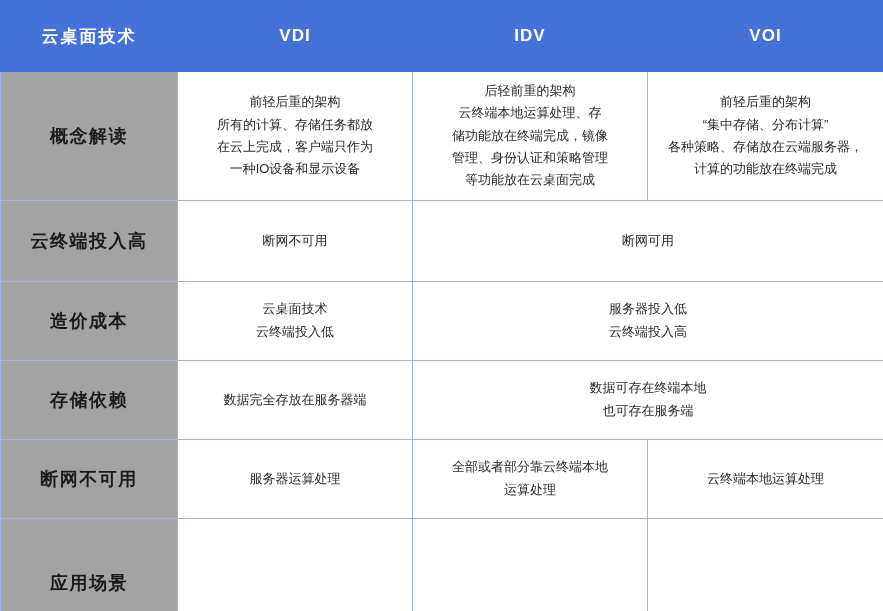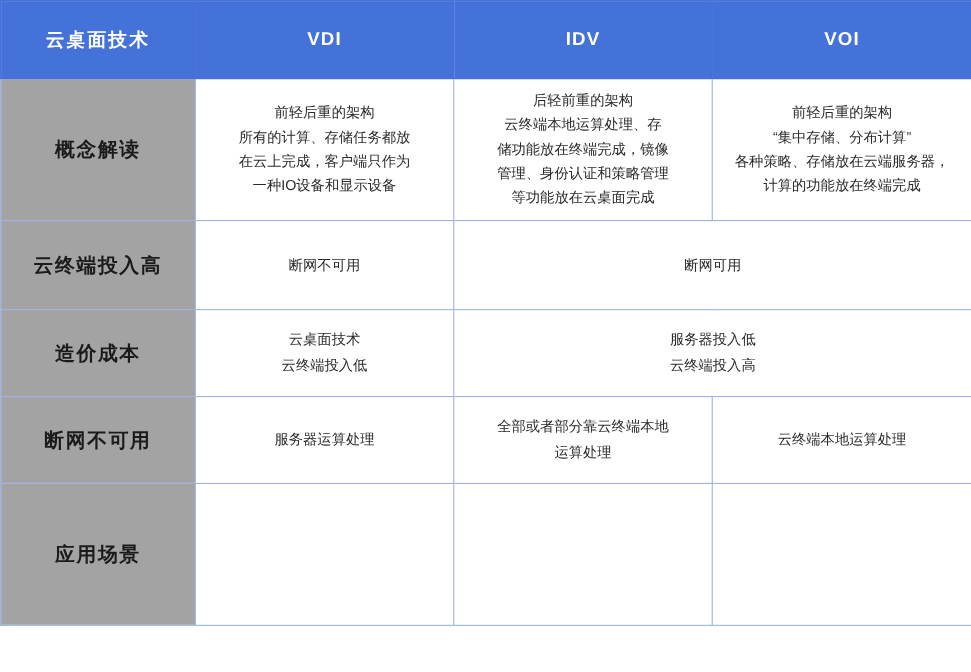--- a/index.html
+++ b/index.html
@@ -139,20 +139,28 @@
         <td class="cell-lines">
           <span>云桌面技术</span>
           <span>云终端投入低</span>
         </td>
         <td class="cell-lines center-span" colspan="2">
           <span>服务器投入低</span>
           <span>云终端投入高</span>
         </td>
       </tr>
 
+      <tr class="r-store">
+        <th class="rowhead">存储依赖</th>
+        <td>数据完全存放在服务器端</td>
+        <td class="cell-lines center-span" colspan="2">
+          <span>数据可存在终端本地</span>
+          <span>也可存在服务端</span>
+        </td>
+      </tr>
 
       <tr class="r-compute">
         <th class="rowhead">断网不可用</th>
         <td>服务器运算处理</td>
         <td class="cell-lines">
           <span>全部或者部分靠云终端本地</span>
           <span>运算处理</span>
         </td>
         <td>云终端本地运算处理</td>
       </tr>

